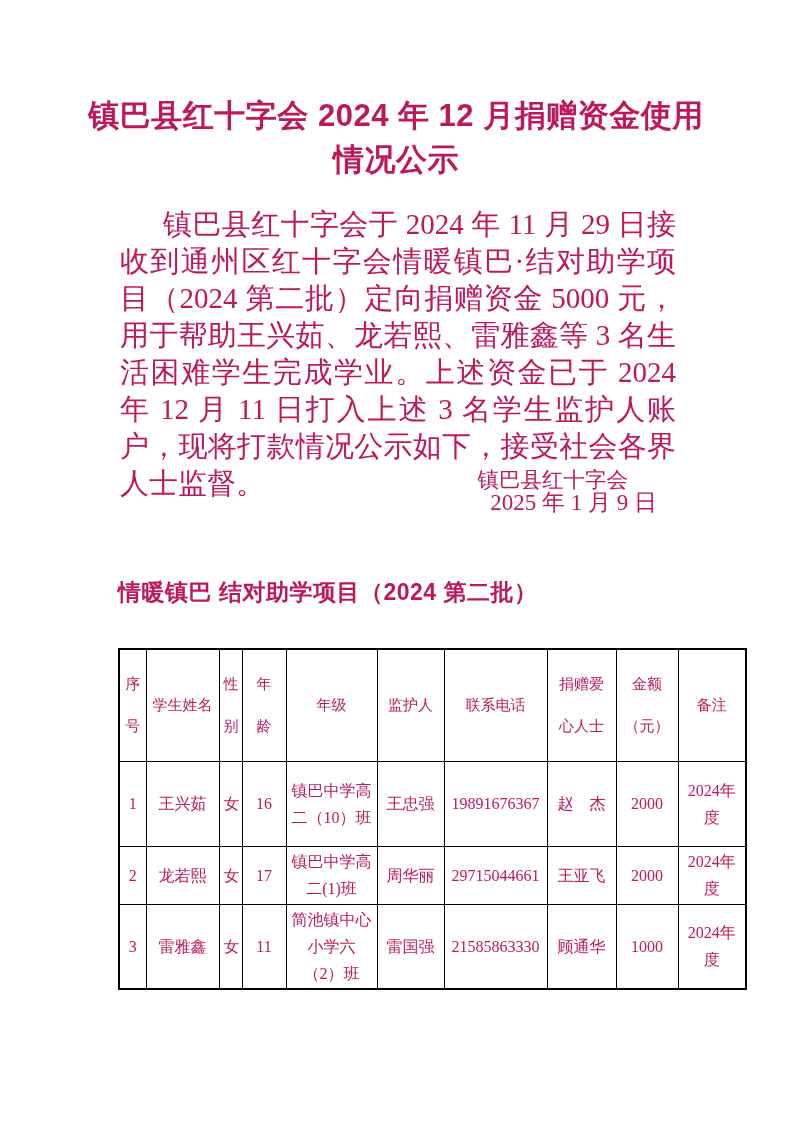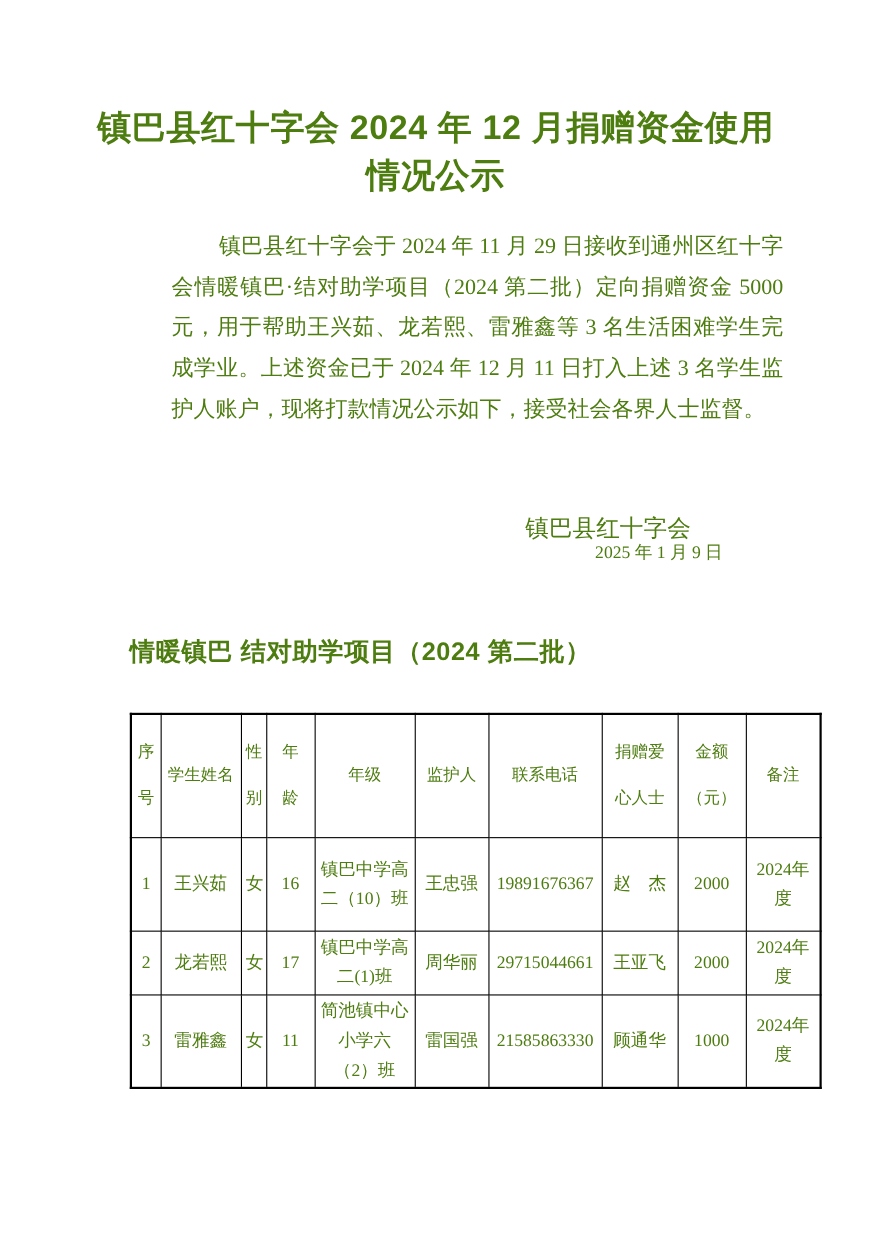--- a/index.html
+++ b/index.html
@@ -1,55 +1,54 @@
 <!DOCTYPE html>
 <html><head>
 <meta charset="utf-8">
 <style>
   html,body { margin:0; padding:0; background:#888; }
   .page {
     position:relative;
     width:793px; height:1122px;
     margin:0 auto;
     background:#ffffff;
-    color:#4d7c0f;
+    color:#be185d;
     overflow:hidden;
   }
   .doc-title {
     position:absolute;
     top:94px; left:86px; width:620px;
     font-family:"Liberation Sans","DejaVu Sans",sans-serif;
     font-weight:bold;
     font-size:31px;
     line-height:44px;
     text-align:center;
     letter-spacing:0.5px;
   }
   .doc-body {
     position:absolute;
     top:206px; left:120px; width:556px;
     font-family:"Liberation Serif","DejaVu Serif",serif;
-    font-size:20px;
+    font-size:29px;
     line-height:37px;
     text-align:justify;
     text-indent:43px;
-    margin-left:36px;
   }
   .sig-org {
     position:absolute;
     top:465px; right:165px;
     font-family:"Liberation Serif","DejaVu Serif",serif;
     font-size:21.5px;
     line-height:30px;
   }
   .sig-date {
     position:absolute;
     top:488px; right:136px;
     font-family:"Liberation Serif","DejaVu Serif",serif;
-    font-size:16px;
+    font-size:23px;
     line-height:30px;
     text-align:right;
   }
   .table-title {
     position:absolute;
     top:577px; left:118px; width:627px;
     font-family:"Liberation Sans","DejaVu Sans",sans-serif;
     font-weight:bold;
     font-size:23px;
     letter-spacing:0.5px;

